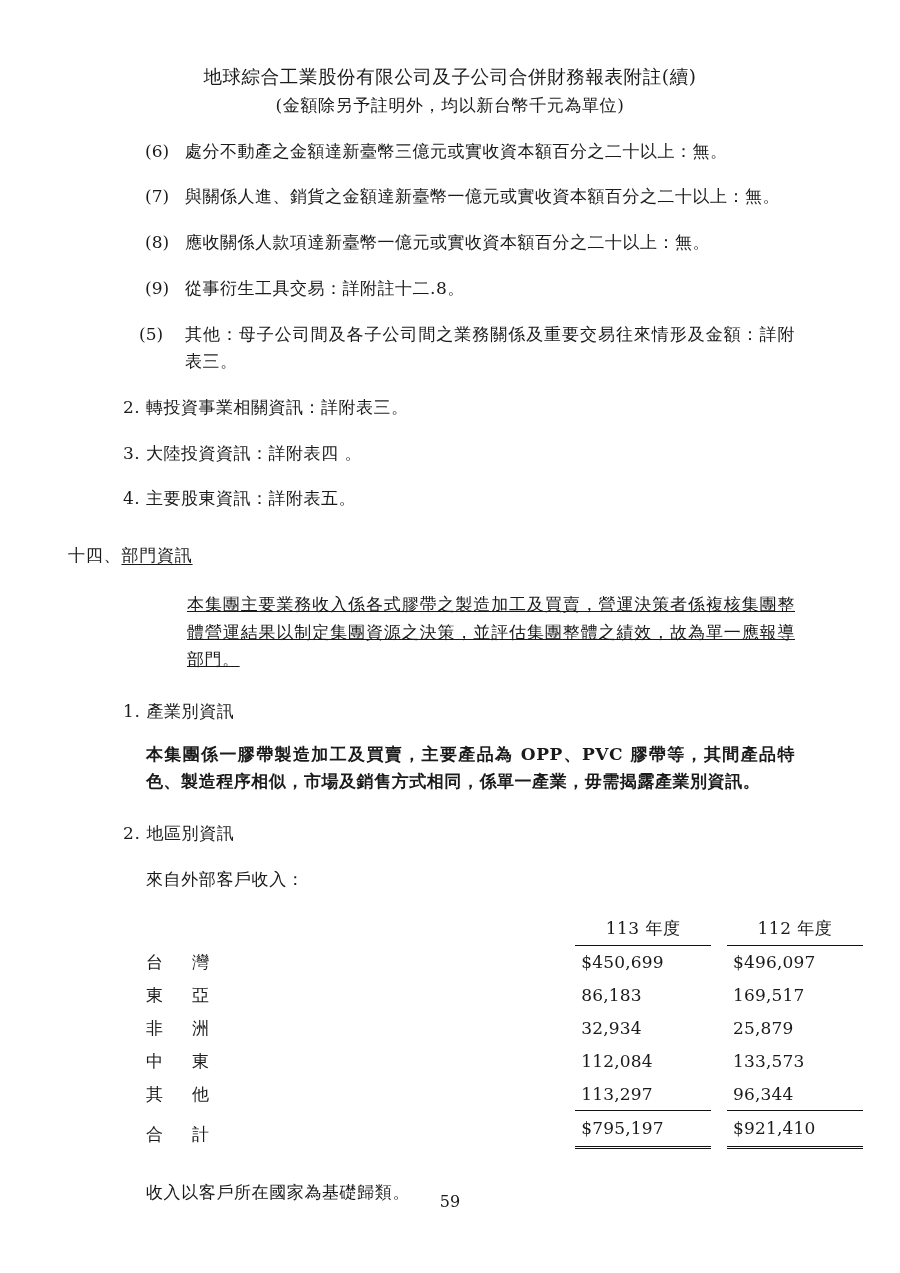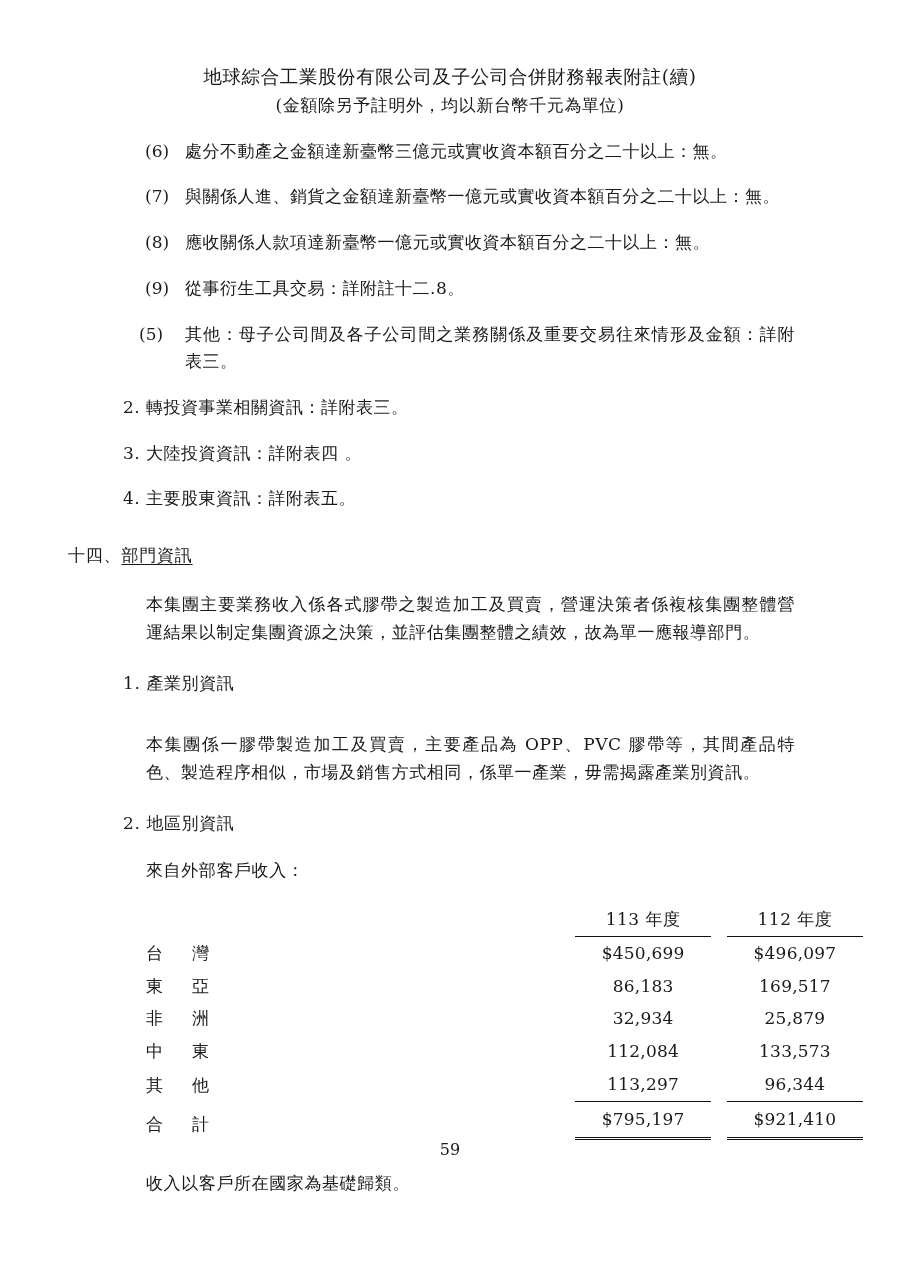--- a/index.html
+++ b/index.html
@@ -85,41 +85,43 @@
     font-size: 17px;
     letter-spacing: 0.8px;
   }
   .section-head .u {
     text-decoration: underline;
     text-underline-offset: 3px;
   }
 
   .para {
     margin-top: 22px;
-    margin-left: 78px;
+    margin-left: 119px;
     margin-right: 0px;
     text-align: justify;
     text-justify: inter-character;
     letter-spacing: 0.55px;
     line-height: 1.62;
+    text-decoration: underline;
   }
 
   .sub-head {
     margin-top: 24px;
     margin-left: 55px;
     letter-spacing: 0.6px;
   }
 
   .sub-para {
-    margin-top: 34px;
+    margin-top: 16px;
     margin-left: 78px;
     text-align: justify;
     text-justify: inter-character;
     letter-spacing: 0.55px;
     line-height: 1.62;
+    font-weight: bold;
   }
 
   .sub-label {
     margin-top: 20px;
     margin-left: 78px;
     letter-spacing: 0.6px;
   }
 
   
   .tbl-wrap {
@@ -142,21 +144,21 @@
     letter-spacing: 0.5px;
     padding-right: 10px !important;
     white-space: nowrap;
   }
   .c-label .sp {
     display: inline-block;
     width: 46px;
   }
   .c-num {
     width: 118px;
-    text-align: center;
+    text-align: left;
     padding-right: 6px !important;
     padding-left: 6px !important;
     font-family: "DejaVu Serif", "Liberation Serif", serif;
     letter-spacing: 0.2px;
     white-space: nowrap;
   }
   .c-gap {
     width: 15px;
   }
   tr.hdr td {
@@ -186,21 +188,21 @@
   .closing {
     margin-top: 30px;
     margin-left: 78px;
     letter-spacing: 0.6px;
   }
 
   .page-num {
     position: absolute;
     left: 0;
     right: 0;
-    top: 1140px;
+    top: 1192px;
     text-align: center;
     font-size: 16px;
     font-family: "DejaVu Serif", "Liberation Serif", serif;
   }
 </style>
 </head>
 <body>
 
 <div class="page">
 

